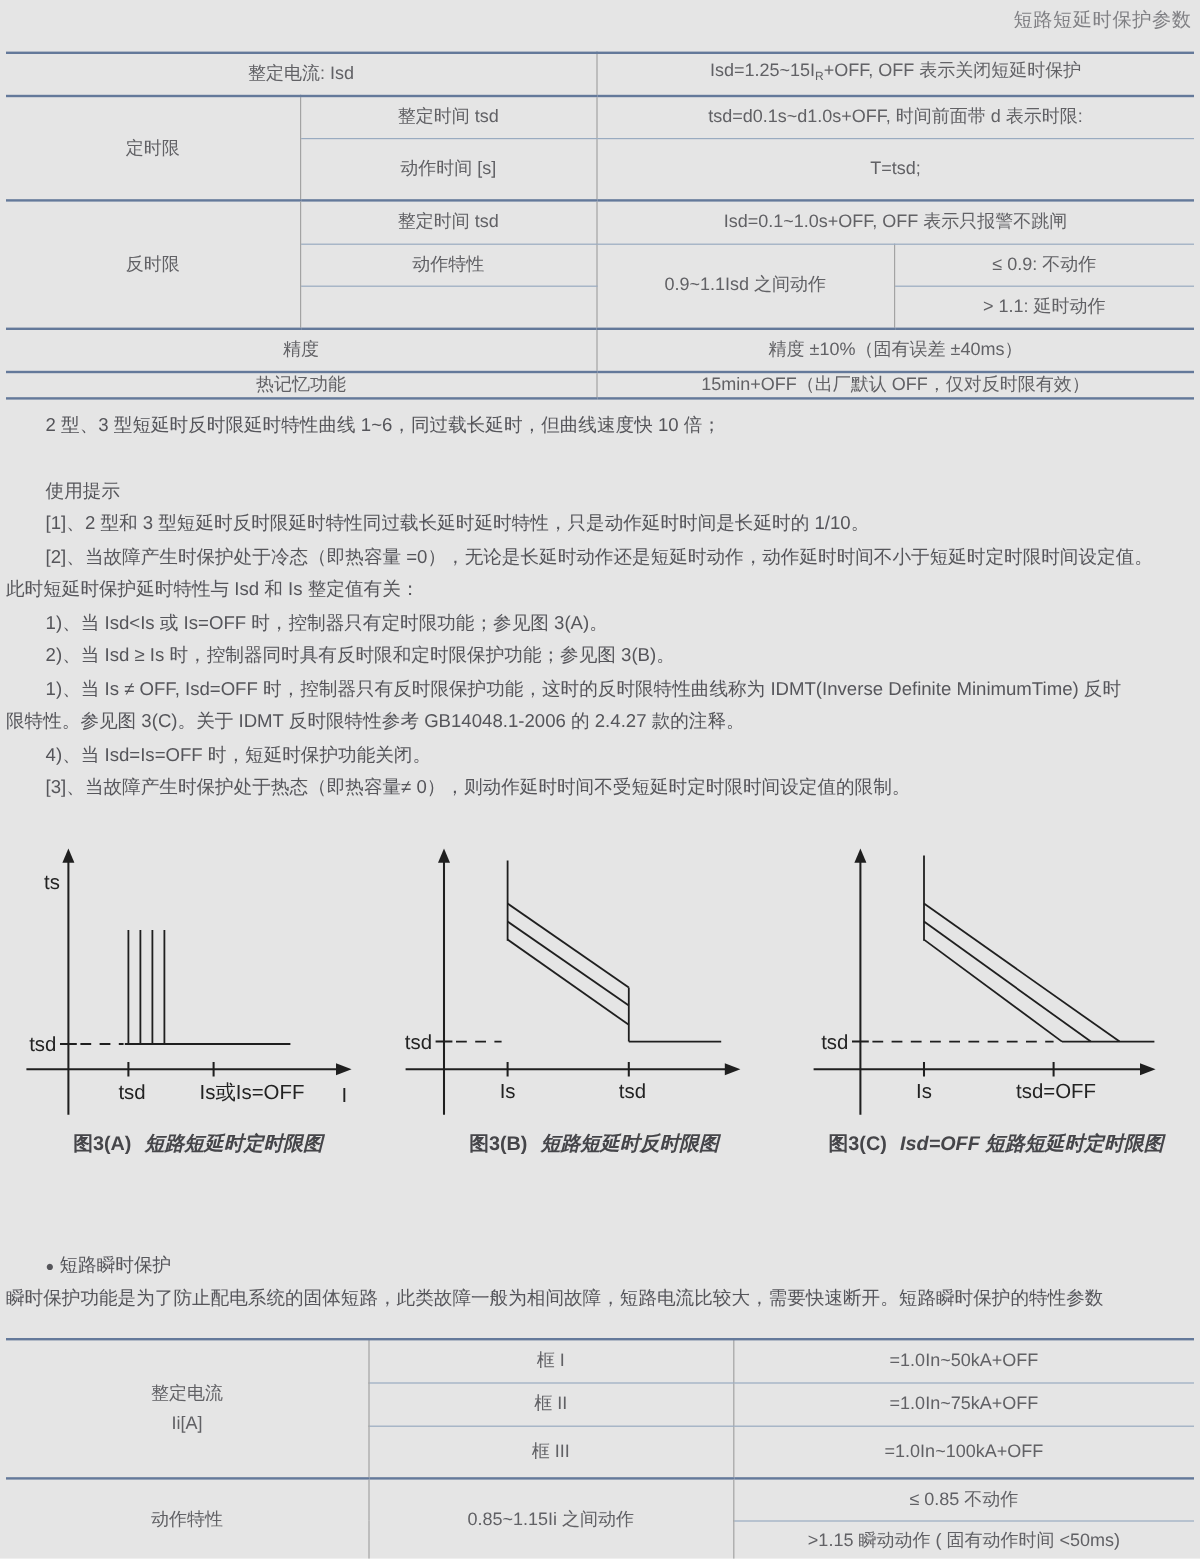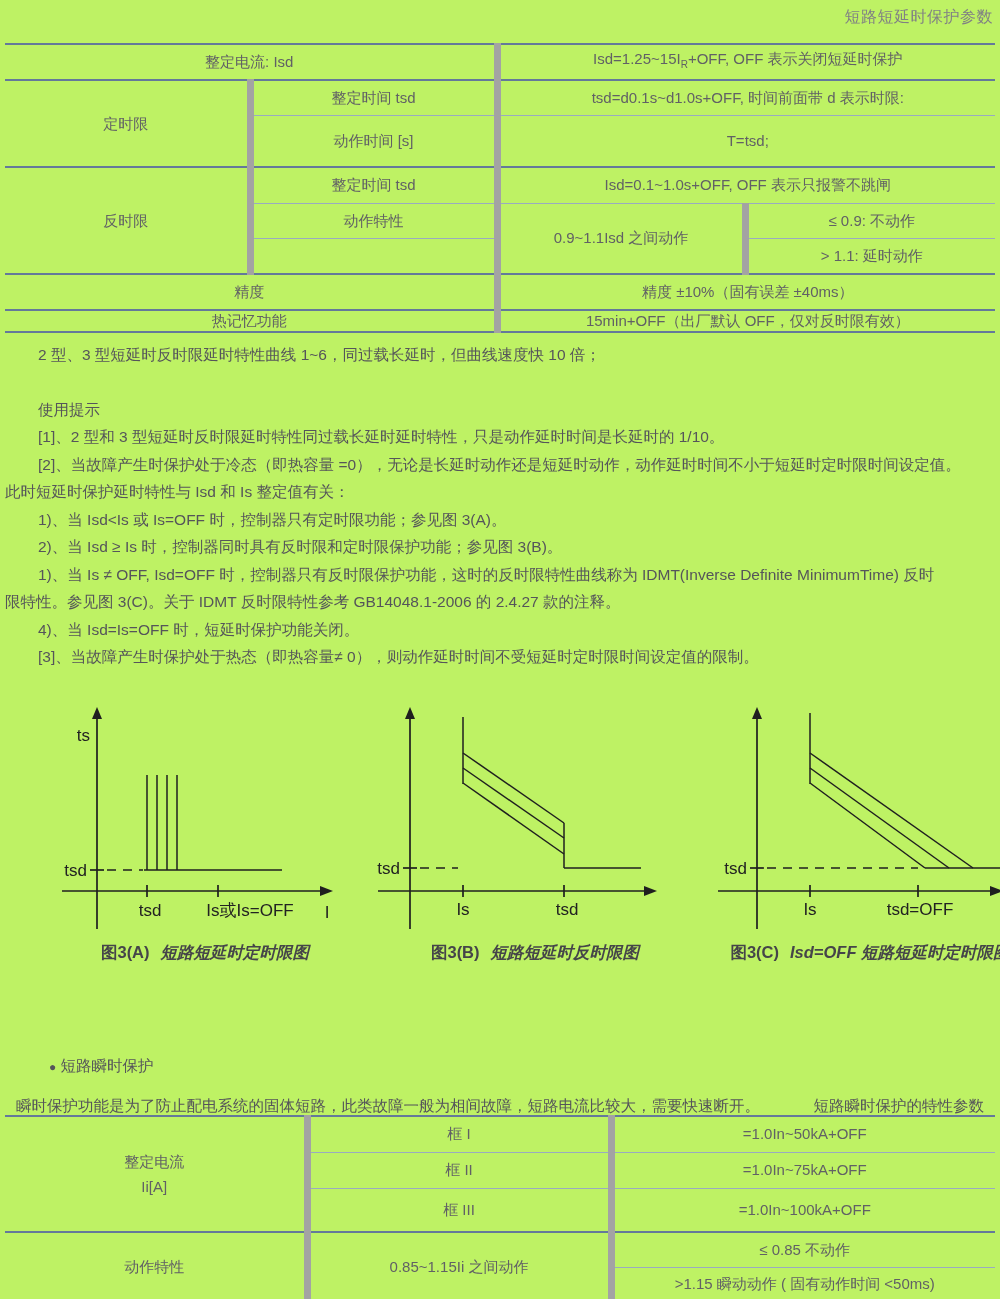--- a/index.html
+++ b/index.html
@@ -1,52 +1,52 @@
 <!DOCTYPE html>
 <html><head>
 <meta charset="utf-8">
 <style>
   html,body{margin:0;padding:0;background:#ffffff;}
-  .page{position:relative;width:1000px;height:1299px;background:#bef264;overflow:hidden;
+  .page{position:relative;width:1000px;height:1299px;background:#e5e5e5;overflow:hidden;
         font-family:"Liberation Sans","DejaVu Sans",sans-serif;color:#58585c;}
 
   
   .doc-title{position:absolute;top:7px;right:7px;font-size:16px;color:#808084;letter-spacing:.5px;}
 
   
   table{border-collapse:collapse;table-layout:fixed;}
   td{vertical-align:middle;text-align:center;font-size:15px;color:#616165;padding:0 6px;line-height:20px;}
   .tbl{position:absolute;left:5px;width:990px;border-top:2px solid #64799a;}
   .tbl1{top:43px;}
   .tbl2{top:1115px;}
   .bbM{border-bottom:2px solid #64799a;}   
   .bbm{border-bottom:1px solid #99abc0;}   
-  .br {border-right:7px solid #a3a3a3;margin-top:23px;}    
+  .br {border-right:1px solid #a3a3a3;margin-top:23px;}    
   sub{font-size:10px;}
 
   
   .notes{position:absolute;top:341px;left:5px;width:990px;font-size:15.5px;line-height:27.5px;color:#55555a;}
   .notes p{margin:0;}
   .ind{text-indent:33px;}
   .tips-title{margin-top:27px !important;}
 
   
   .figures{position:absolute;top:705px;left:0;width:1000px;display:flex;}
   .fig{display:flex;flex-direction:column;}
-  .figA{width:330px;margin-left:40px;} .figB{width:330px;} .figC{width:340px;}
+  .figA{width:330px;} .figB{width:330px;} .figC{width:340px;}
   .fig svg text{font-family:"Liberation Sans","DejaVu Sans",sans-serif;font-size:17px;fill:#222;}
   .fig-caption{margin-top:5px;text-align:center;font-size:16.5px;font-weight:bold;color:#454549;}
   .fig-caption .cap-title{margin-left:11px;font-style:italic;}
 
   
   .section2{position:absolute;top:1041px;left:5px;width:990px;font-size:15.5px;line-height:27px;color:#55555a;}
-  .section2 p{margin:11px;}
+  .section2 p{margin:0;}
   .bullet-line{text-indent:33px;}
   .bullet-dot{font-size:12px;}
-  .inst-para{display:flex;justify-content:space-between;}
+  .inst-para{display:flex;}
 
   .cell-2line div{line-height:25px;}
 </style>
 </head>
 <body>
 
 <div class="page">
 
   <div class="doc-title">短路短延时保护参数</div>
 

